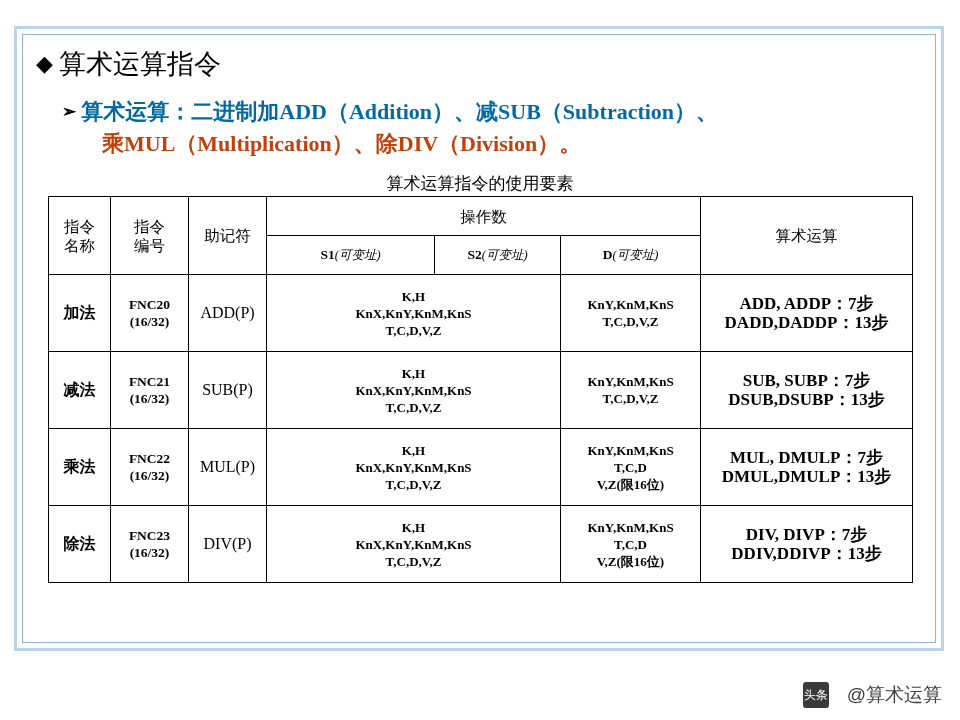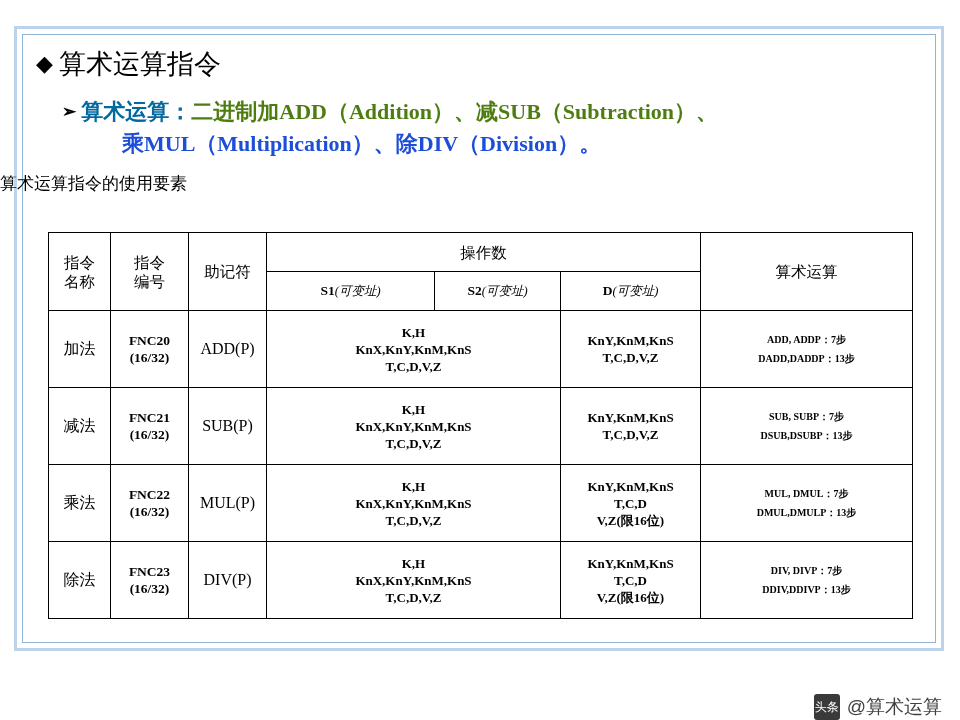--- a/index.html
+++ b/index.html
@@ -70,49 +70,48 @@
     color: #000000;
     font-size: 17px;
     margin-right: 5px;
     vertical-align: 2px;
   }
   .heading2 .lbl {
     color: #0369a1;
     font-weight: bold;
   }
   .heading2 .red {
-    color: #4d7c0f;
+    color: #0369a1;
     font-weight: bold;
   }
   .heading2 .line2 {
     display: block;
-    margin-left: 60px;
-    color: #1d4ed8;
+    margin-left: 40px;
+    color: #c2410c;
   }
 
   .table-title {
     position: absolute;
     left: 0;
     top: 172px;
     width: 960px;
-    text-align: left;
+    text-align: center;
     font-size: 17px;
     color: #000000;
     font-family: Liberation Serif, serif;
   }
 
   table.grid {
     position: absolute;
     left: 48px;
     top: 196px;
     width: 864px;
     border-collapse: collapse;
     table-layout: fixed;
     background: #ffffff;
-    margin-top: 36px;
   }
   table.grid td, table.grid th {
     border: 1px solid #000000;
     text-align: center;
     vertical-align: middle;
     font-family: "Liberation Serif", "DejaVu Serif", serif;
     color: #000000;
     padding: 2px 3px;
   }
   
@@ -131,55 +130,55 @@
     height: 34px;
   }
   .hdr-sub .paren {
     font-weight: normal;
     font-size: 12.5px;
     font-style: italic;
   }
   
   .r-name {
     font-size: 16px;
-    font-weight: normal;
+    font-weight: bold;
   }
   .r-code {
     font-size: 13.5px;
     font-weight: bold;
     line-height: 17px;
   }
   .r-mn {
     font-size: 16px;
     font-weight: normal;
   }
   .r-op {
     font-size: 13px;
     font-weight: bold;
     line-height: 17px;
   }
   .r-steps {
-    font-size: 10px;
+    font-size: 17px;
     font-weight: bold;
     line-height: 19px;
   }
   tr.body-row td {
     height: 72px;
   }
 
   .footer {
     position: absolute;
     right: 18px;
-    bottom: 0;
+    bottom: 12px;
     font-size: 19px;
     color: #404040;
     font-family: "Liberation Sans", sans-serif;
     display: flex;
     align-items: flex-start;
-    gap: 7px;
+    gap: 18px;
   }
   .footer .logo {
     width: 26px;
     height: 26px;
     background: #3a3a3a;
     color: #ffffff;
     border-radius: 3px;
     font-size: 12px;
     line-height: 26px;
     text-align: center;
@@ -291,21 +290,21 @@
           <span>K,H</span><br>
           <span>KnX,KnY,KnM,KnS</span><br>
           <span>T,C,D,V,Z</span>
         </td>
         <td class="r-op">
           <span>KnY,KnM,KnS</span><br>
           <span>T,C,D</span><br>
           <span>V,Z(限16位)</span>
         </td>
         <td class="r-steps">
-          <span>MUL, DMUL：7步</span><br>
+          <span>MUL, DMULP：7步</span><br>
           <span>DMUL,DMULP：13步</span>
         </td>
       </tr>
 
       <tr class="body-row">
         <td class="r-name">除法</td>
         <td class="r-code">
           <span>FNC23</span><br>
           <span>(16/32)</span>
         </td>

